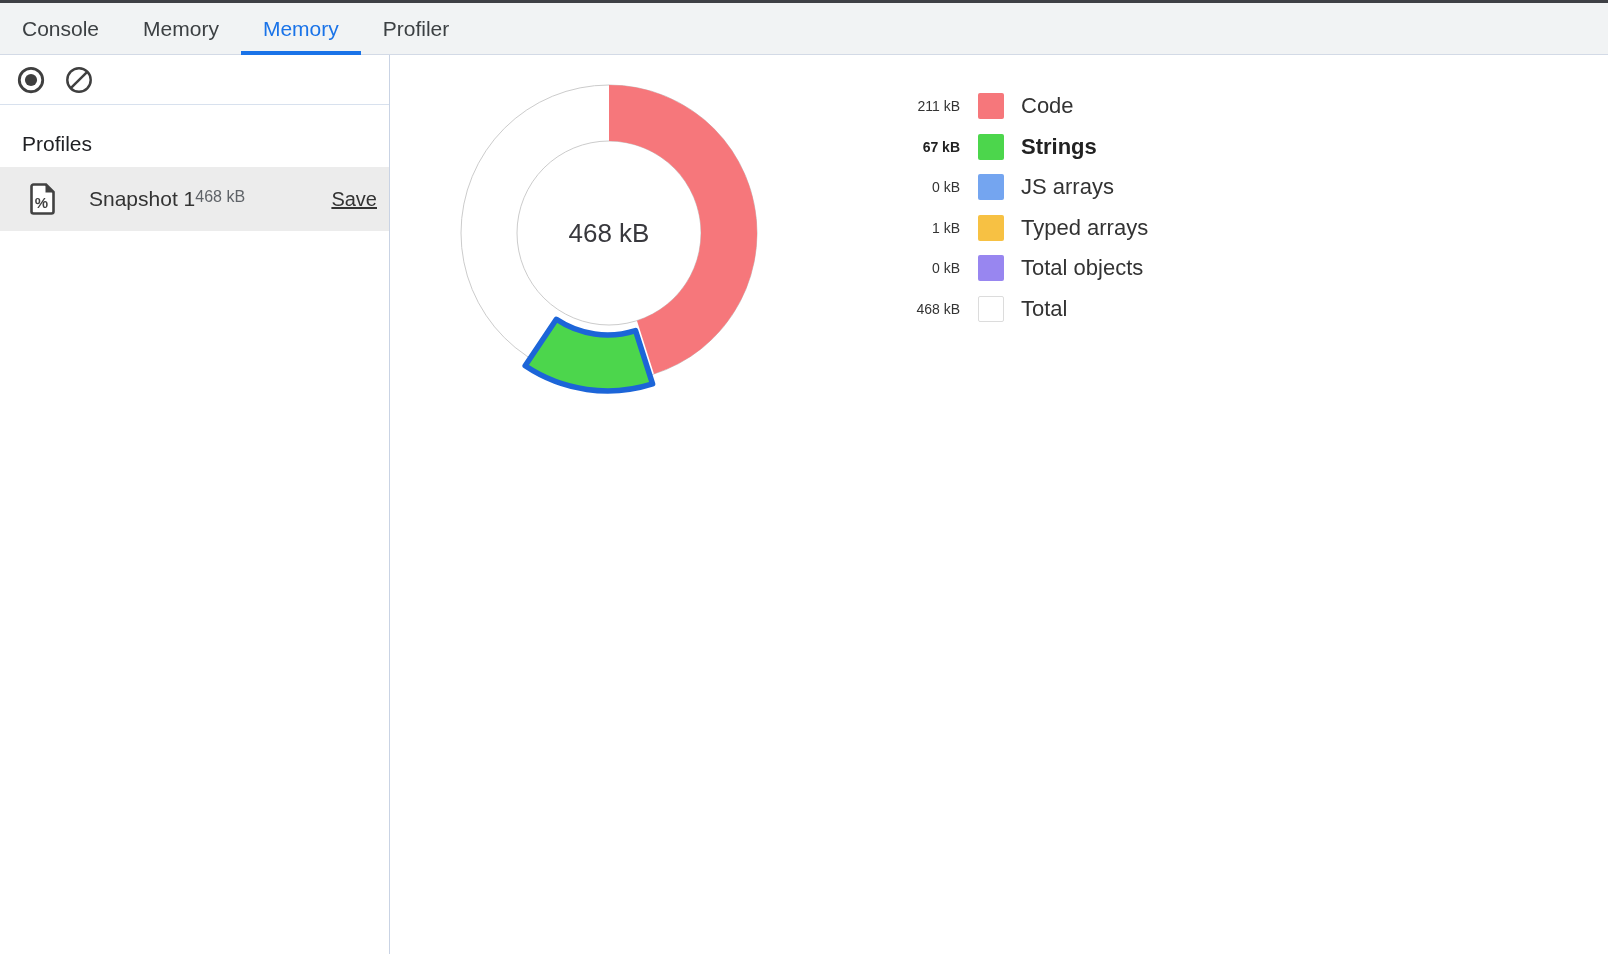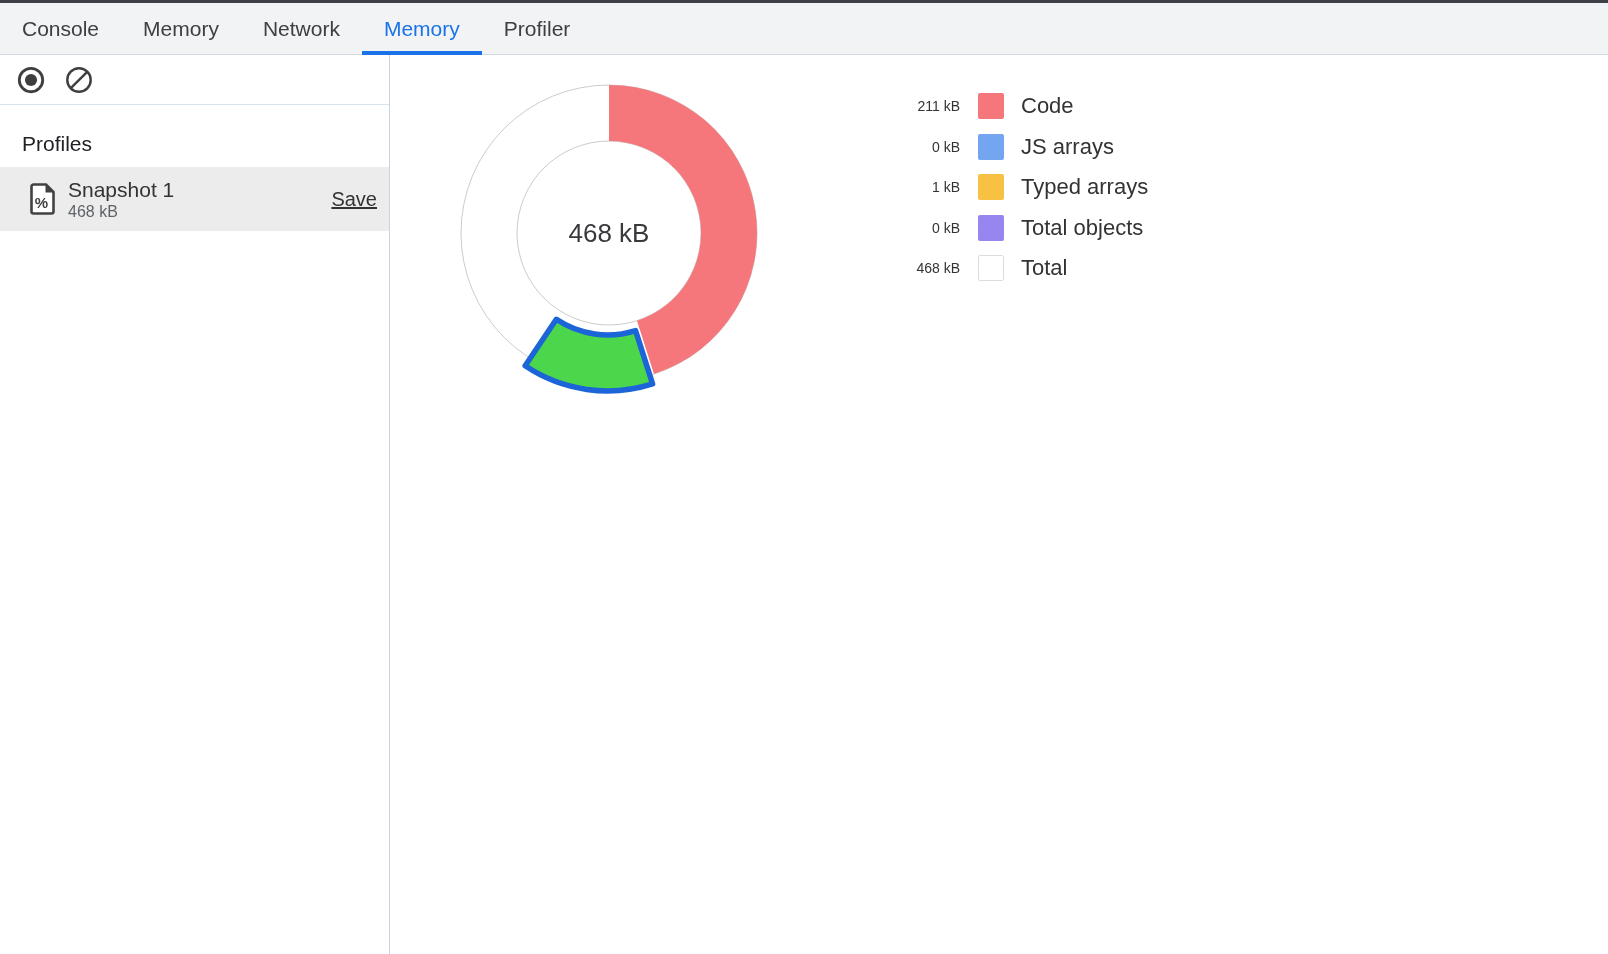--- a/index.html
+++ b/index.html
@@ -21,21 +21,21 @@
 
   
   .sidebar { width:390px; flex:none; border-right:1px solid #c9d3e4; display:flex; flex-direction:column; background:#fff; }
   .side-toolbar { height:50px; flex:none; border-bottom:1px solid #d8e1ee;
                   display:flex; align-items:center; padding-left:16px; gap:18px; }
   .icon-btn { background:none; border:none; padding:0; width:30px; height:30px; cursor:pointer; }
   .profiles-title { margin:27px 0 11px 22px; font-size:21px; color:#202124; }
   .section-title { margin:32px 0 13px 20px; font-size:18px; color:#5f6368; letter-spacing:0.5px; }
   .snapshot-item { height:64px; background:#ececec; display:flex; align-items:center; padding:0 12px 0 30px; cursor:default; }
   .snap-icon { flex:none; margin-right:13px; display:flex; align-items:center; }
-  .snap-text { display:flex; flex-direction:column; }
+  .snap-text { display:flex; flex-direction:row;margin-left:21px; }
   .snap-name { font-size:21px; color:#333; line-height:24px; }
   .snap-size { font-size:16px; color:#5f6368; line-height:19px; }
   .save-link { margin-left:auto; font-size:20px; color:#333; text-decoration:underline; cursor:pointer; }
 
   
   .main { flex:1; display:flex; flex-direction:column; min-width:0; }
   .main-toolbar { height:50px; flex:none; border-bottom:1px solid #d8e1ee;
                   display:flex; align-items:center; padding-left:23px; }
   .view-select { display:flex; align-items:center; cursor:pointer; }
   .view-select .label { font-size:21px; color:#333; }
@@ -56,21 +56,20 @@
 </style>
 </head>
 <body>
 
 <div class="screen">
   <div class="top-strip"></div>
 
   <div class="tabbar" id="tabbar">
       <div class="tab">Console</div>
       <div class="tab">Memory</div>
-      <div class="tab">Network</div>
       <div class="tab active">Memory</div>
       <div class="tab">Profiler</div>
     </div>
 
   <div class="content-row">
 
     <div class="sidebar">
       <div class="side-toolbar">
         <button class="icon-btn">
           <svg width="30" height="30" viewBox="0 0 32 32">
@@ -117,20 +116,25 @@
               <path d="M211.98 303.00 A148 148 0 0 1 84.57 284.92 L115.76 238.41 A92 92 0 0 0 194.96 249.65 Z" fill="#4CD64C" transform="translate(-1.41 9.90)" stroke="#1C65D8" stroke-width="5.5" stroke-linejoin="round"></path>
             </g>
           <text class="center-label" x="167" y="171" text-anchor="middle">468 kB</text>
         </svg>
         <div class="legend" id="legend">
             <div class="legend-row">
               <span class="legend-value">211 kB</span>
               <span class="legend-swatch" style="background: rgb(246, 119, 123);"></span>
               <span class="legend-label">Code</span>
             </div>
+            <div class="legend-row selected">
+              <span class="legend-value">67 kB</span>
+              <span class="legend-swatch" style="background: rgb(76, 214, 76);"></span>
+              <span class="legend-label">Strings</span>
+            </div>
             <div class="legend-row">
               <span class="legend-value">0 kB</span>
               <span class="legend-swatch" style="background: rgb(116, 165, 240);"></span>
               <span class="legend-label">JS arrays</span>
             </div>
             <div class="legend-row">
               <span class="legend-value">1 kB</span>
               <span class="legend-swatch" style="background: rgb(247, 193, 67);"></span>
               <span class="legend-label">Typed arrays</span>
             </div>

